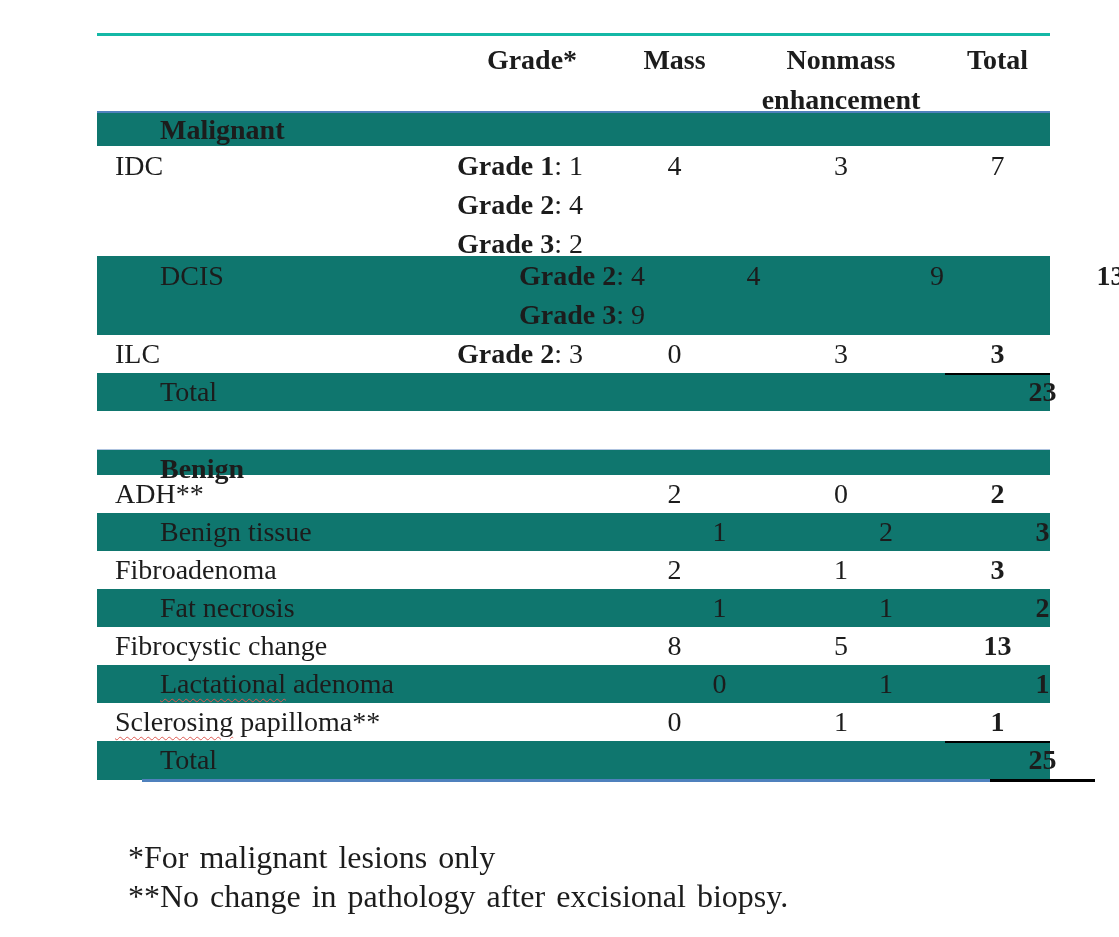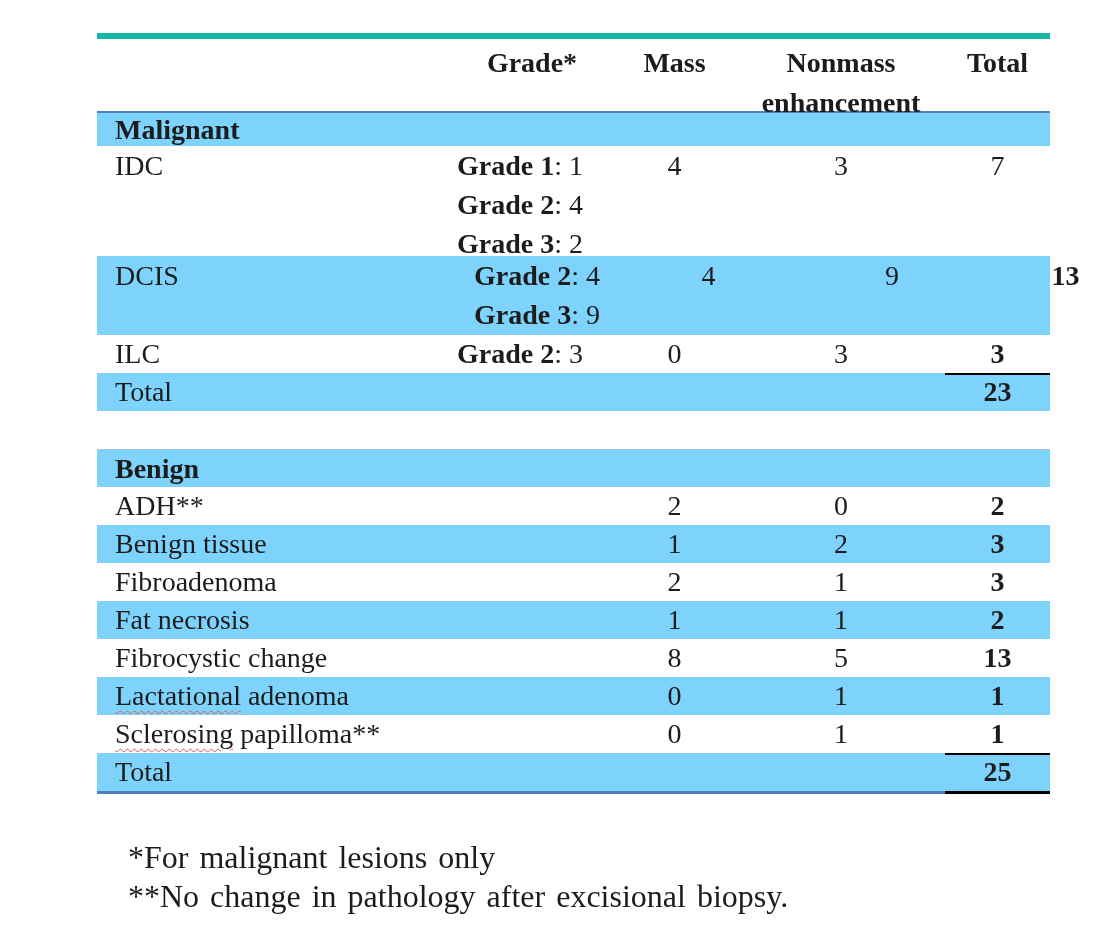--- a/index.html
+++ b/index.html
@@ -14,36 +14,36 @@
     left: 97px;
     top: 33px;
     width: 953px;
   }
   .row {
     display: grid;
     grid-template-columns: 355px 160px 125px 208px 105px;
     font-size: 28px;
     line-height: 38px;
   }
-  .band { background: #7dd3fc; }
+  .band { background: #0f766e; padding-left: 45px; }
 
   
   .row.header {
     height: 80px;
-    border-top: 6px solid #14b8a6;
+    border-top: 3px solid #14b8a6;
     border-bottom: 2px solid #4f81bd;
     font-weight: bold;
     line-height: 40px;
     padding-top: 4px;
   }
   .hc { text-align: center; }
 
   
   .row.section-m { height: 33px; line-height: 33px; font-weight: bold; }
-  .row.section-b { height: 38px; font-weight: bold; border-top: 1px solid #aec3df; }
+  .row.section-b { height: 26px; font-weight: bold; border-top: 1px solid #aec3df; }
 
   
   .row.r-idc  { height: 110px; line-height: 39px; }
   .row.r-dcis { height: 79px;  line-height: 39px; gap: 17px; }
   .row.r-std  { height: 38px; }
   .row.r-totalm { height: 38px; }
   .row.r-totalb { height: 39px; }
   .row.gap { height: 38px; background: #ffffff; }
 
   .c-label { padding-left: 18px; text-align: left; }

